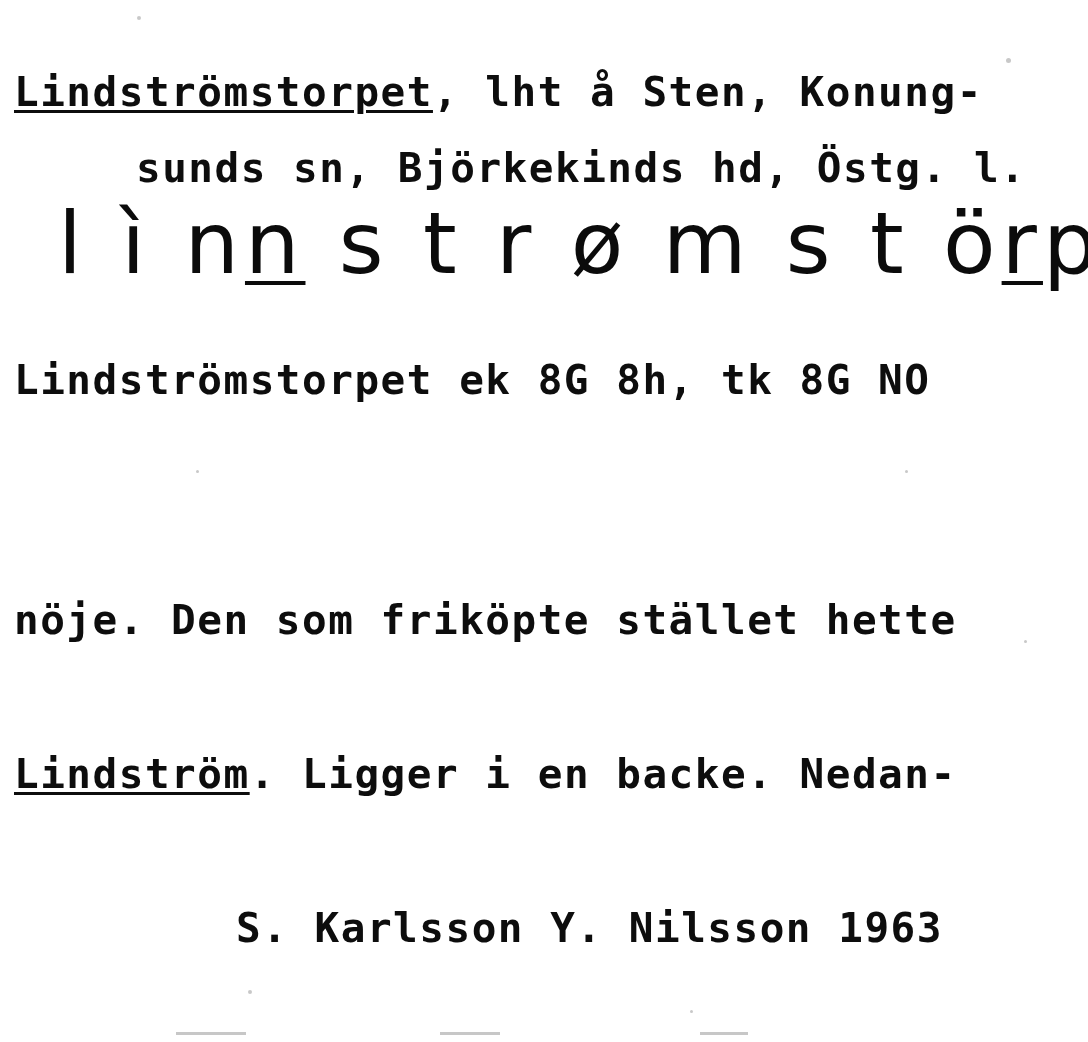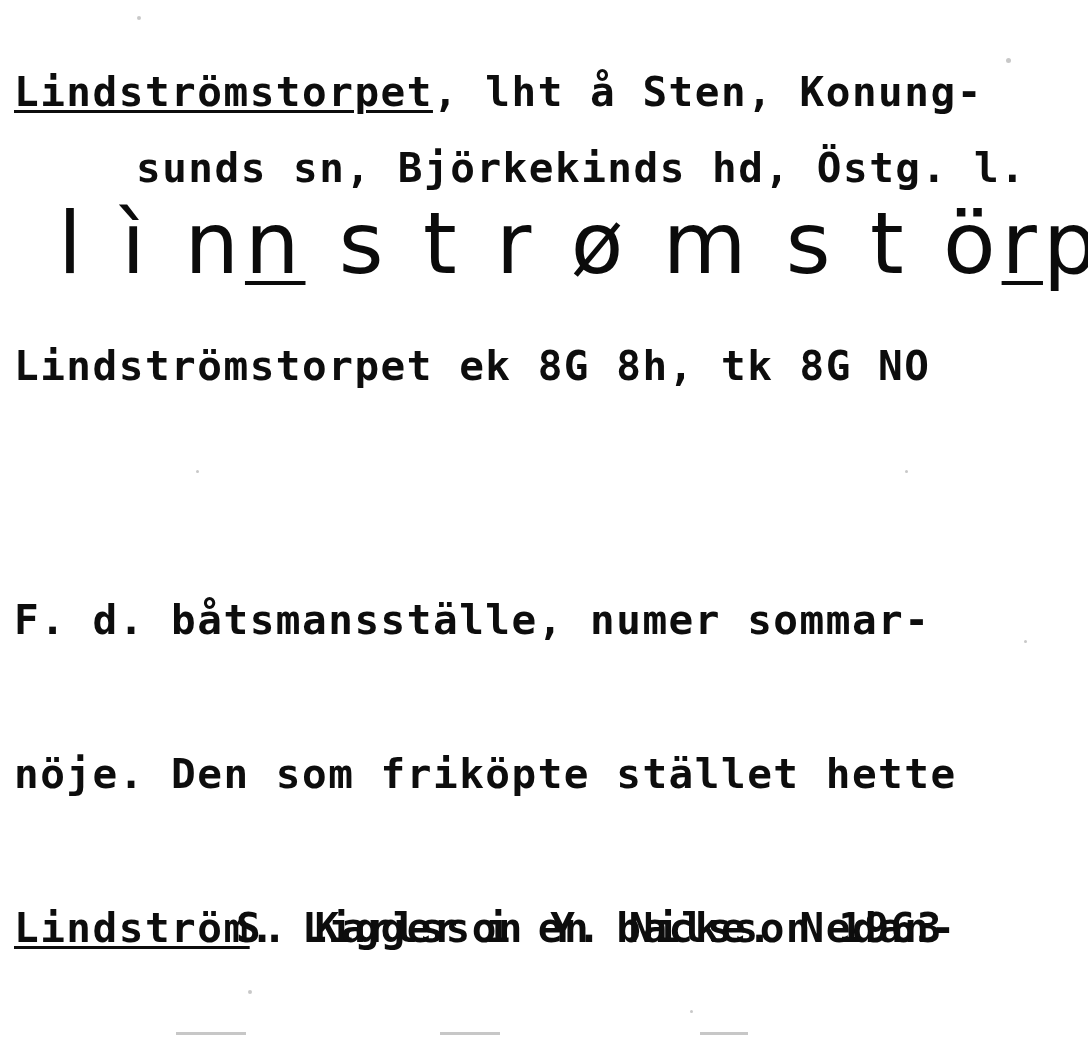--- a/index.html
+++ b/index.html
@@ -64,21 +64,21 @@
     color: #0b0b0b;
     white-space: pre;
     line-height: 1;
   }
   #line-phonetic .small-u {
     text-decoration: underline;
     text-decoration-thickness: 4px;
     text-underline-offset: 8px;
   }
 
-  #line-refs   { position: absolute; left: 14px; top: 346px; }
+  #line-refs   { position: absolute; left: 14px; top: 360px; }
 
   #para-1 { position: absolute; left: 14px; top: 518px; }
   #para-1 .tline { display: block; margin-bottom: 31px; }
 
   #line-signature { position: absolute; left: 236px; top: 908px; }
 
   
   .edge-dash {
     position: absolute;
     height: 3px;
@@ -93,21 +93,20 @@
 
   <div class="tw" id="line-title-1"><span class="u">Lindströmstorpet</span><span>, lht å Sten, Konung-</span></div>
 
   <div class="tw" id="line-title-2">sunds sn, Björkekinds hd, Östg. l.</div>
 
   <div id="line-phonetic"><span>l ì n</span><span class="small-u">n</span><span> s t r ø m s t ö</span><span class="small-u">r</span><span>p ə t</span></div>
 
   <div class="tw" id="line-refs">Lindströmstorpet ek 8G 8h, tk 8G NO</div>
 
   <div class="tw" id="para-1">
-    <span class="tline">F. d. båtsmansställe, numer sommar-</span>
     <span class="tline">nöje. Den som friköpte stället hette</span>
     <span class="tline"><span class="u">Lindström</span>. Ligger i en backe. Nedan-</span>
     
     
   </div>
 
   <div class="tw" id="line-signature">S. Karlsson Y. Nilsson 1963</div>
 
   <div class="speck" style="left:137px; top:16px; width:4px; height:4px;"></div>
   <div class="speck" style="left:1006px; top:58px; width:5px; height:5px;"></div>

